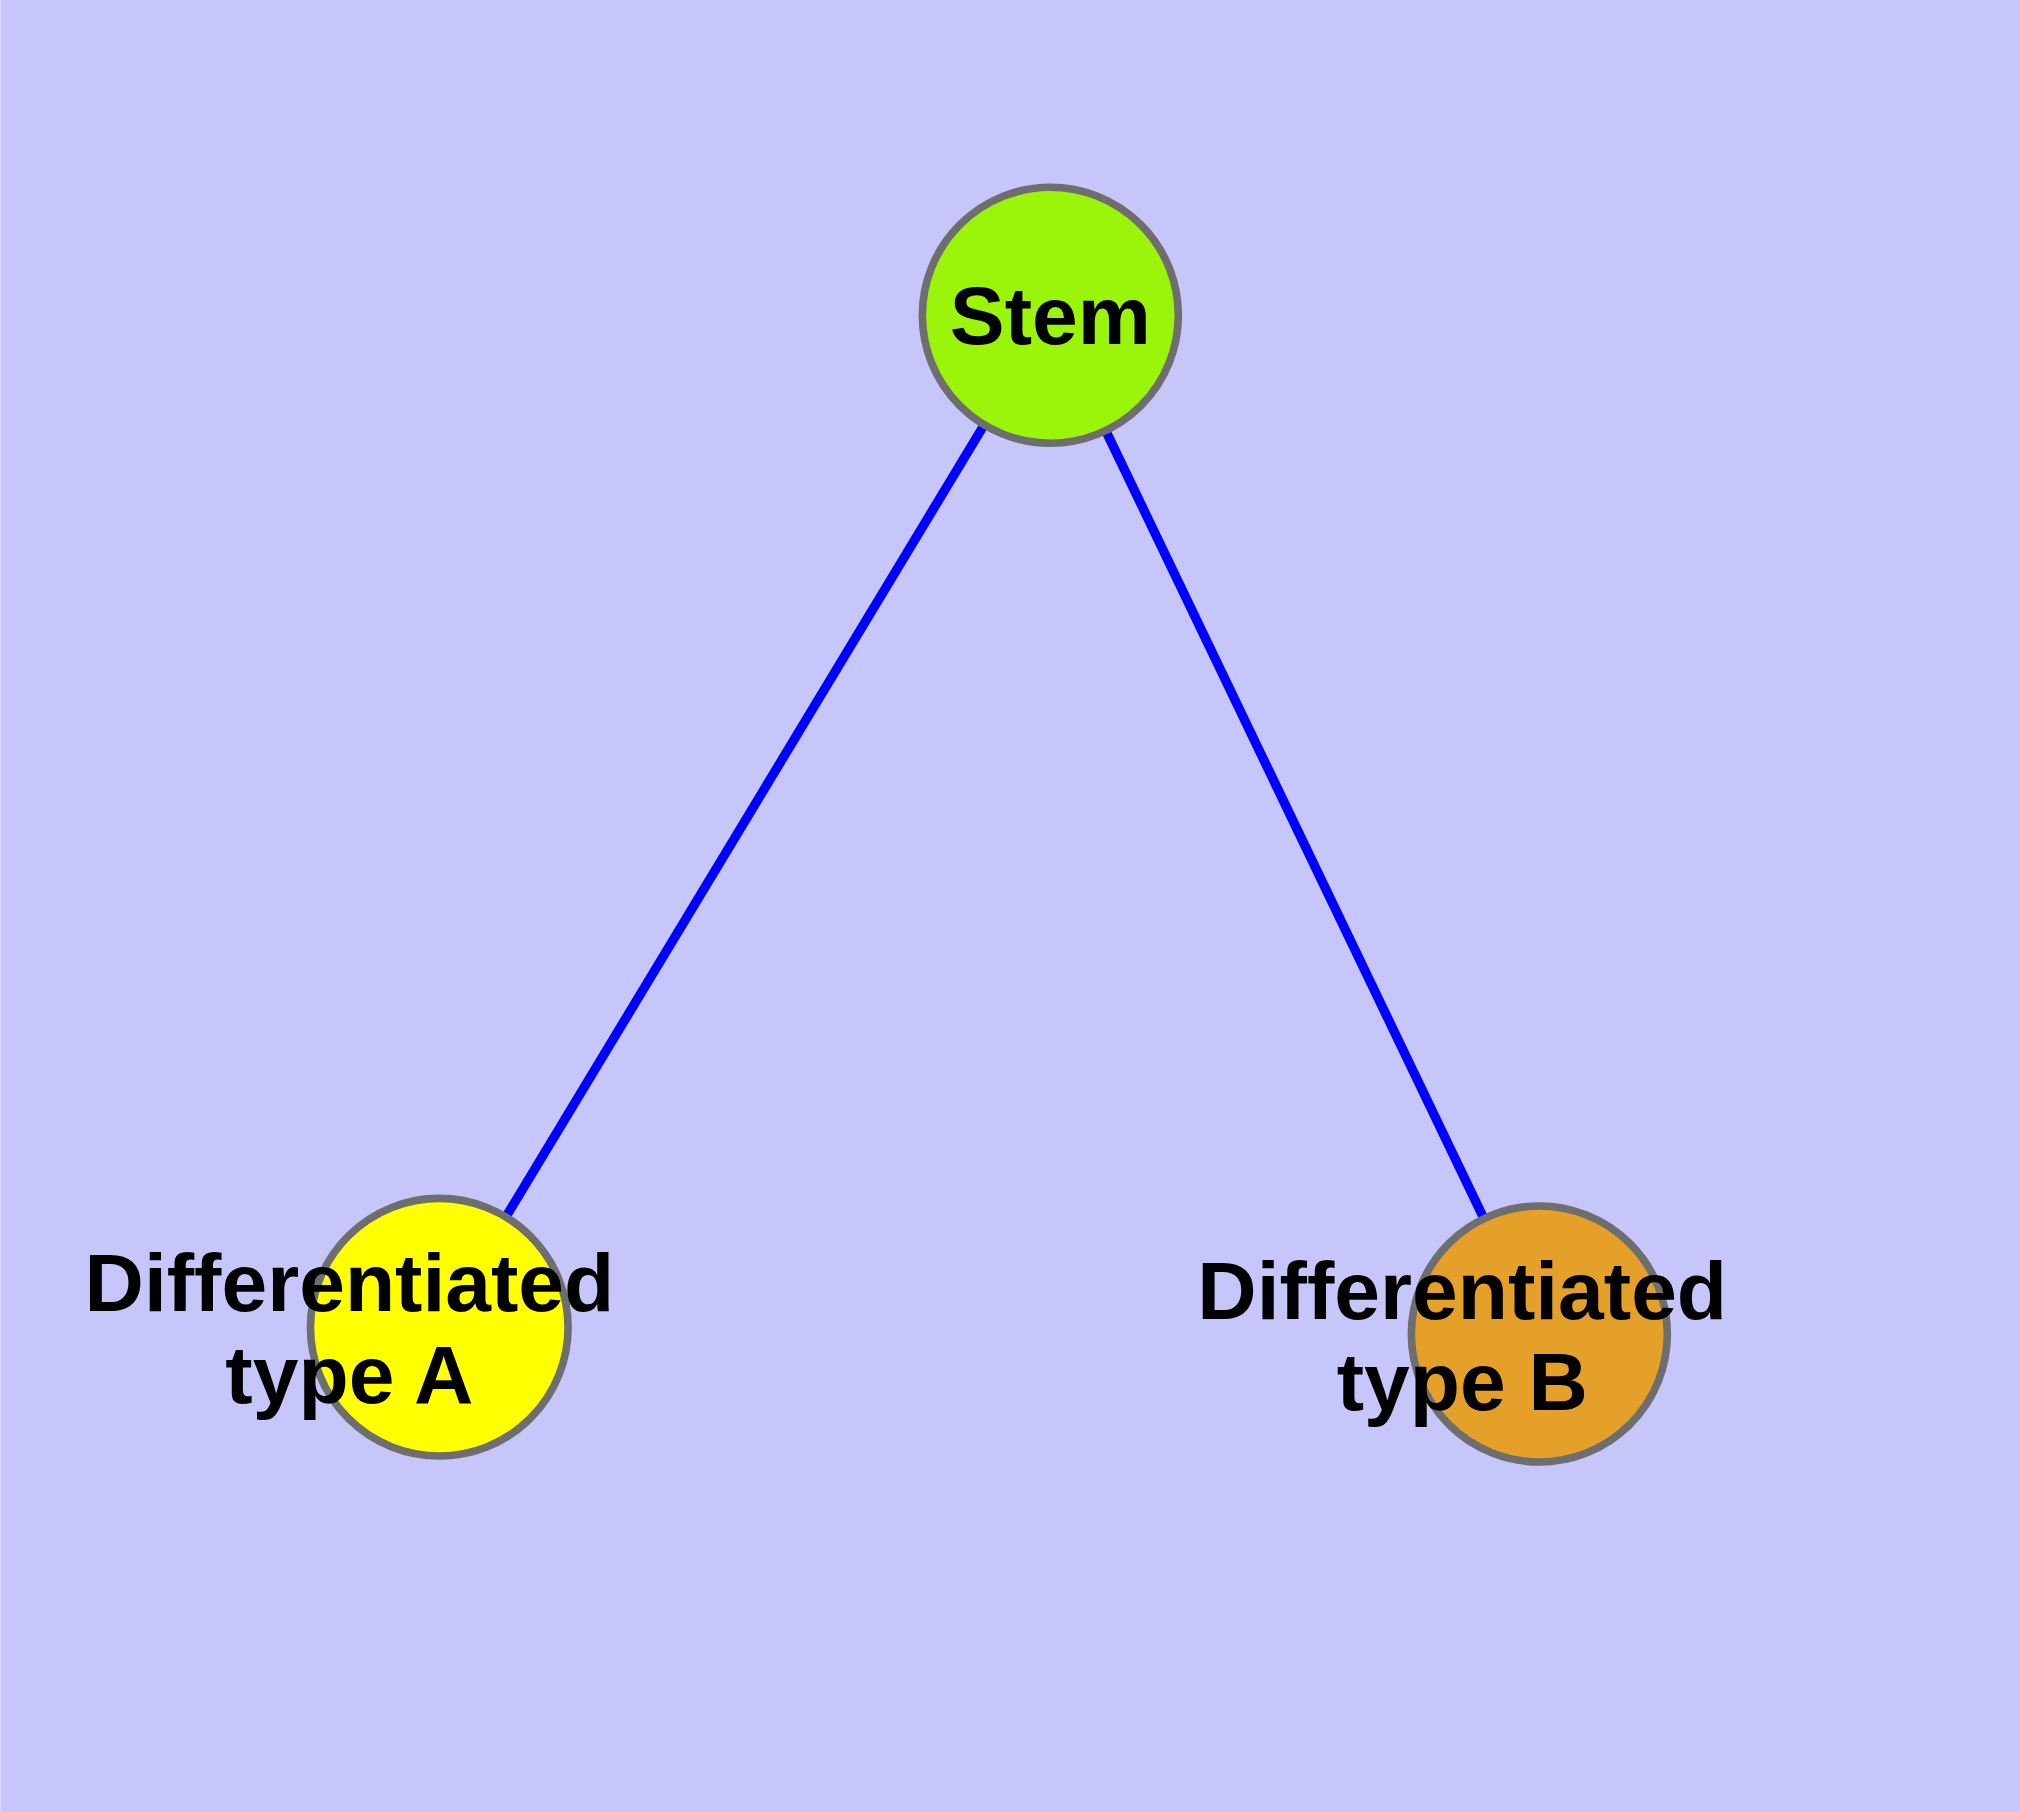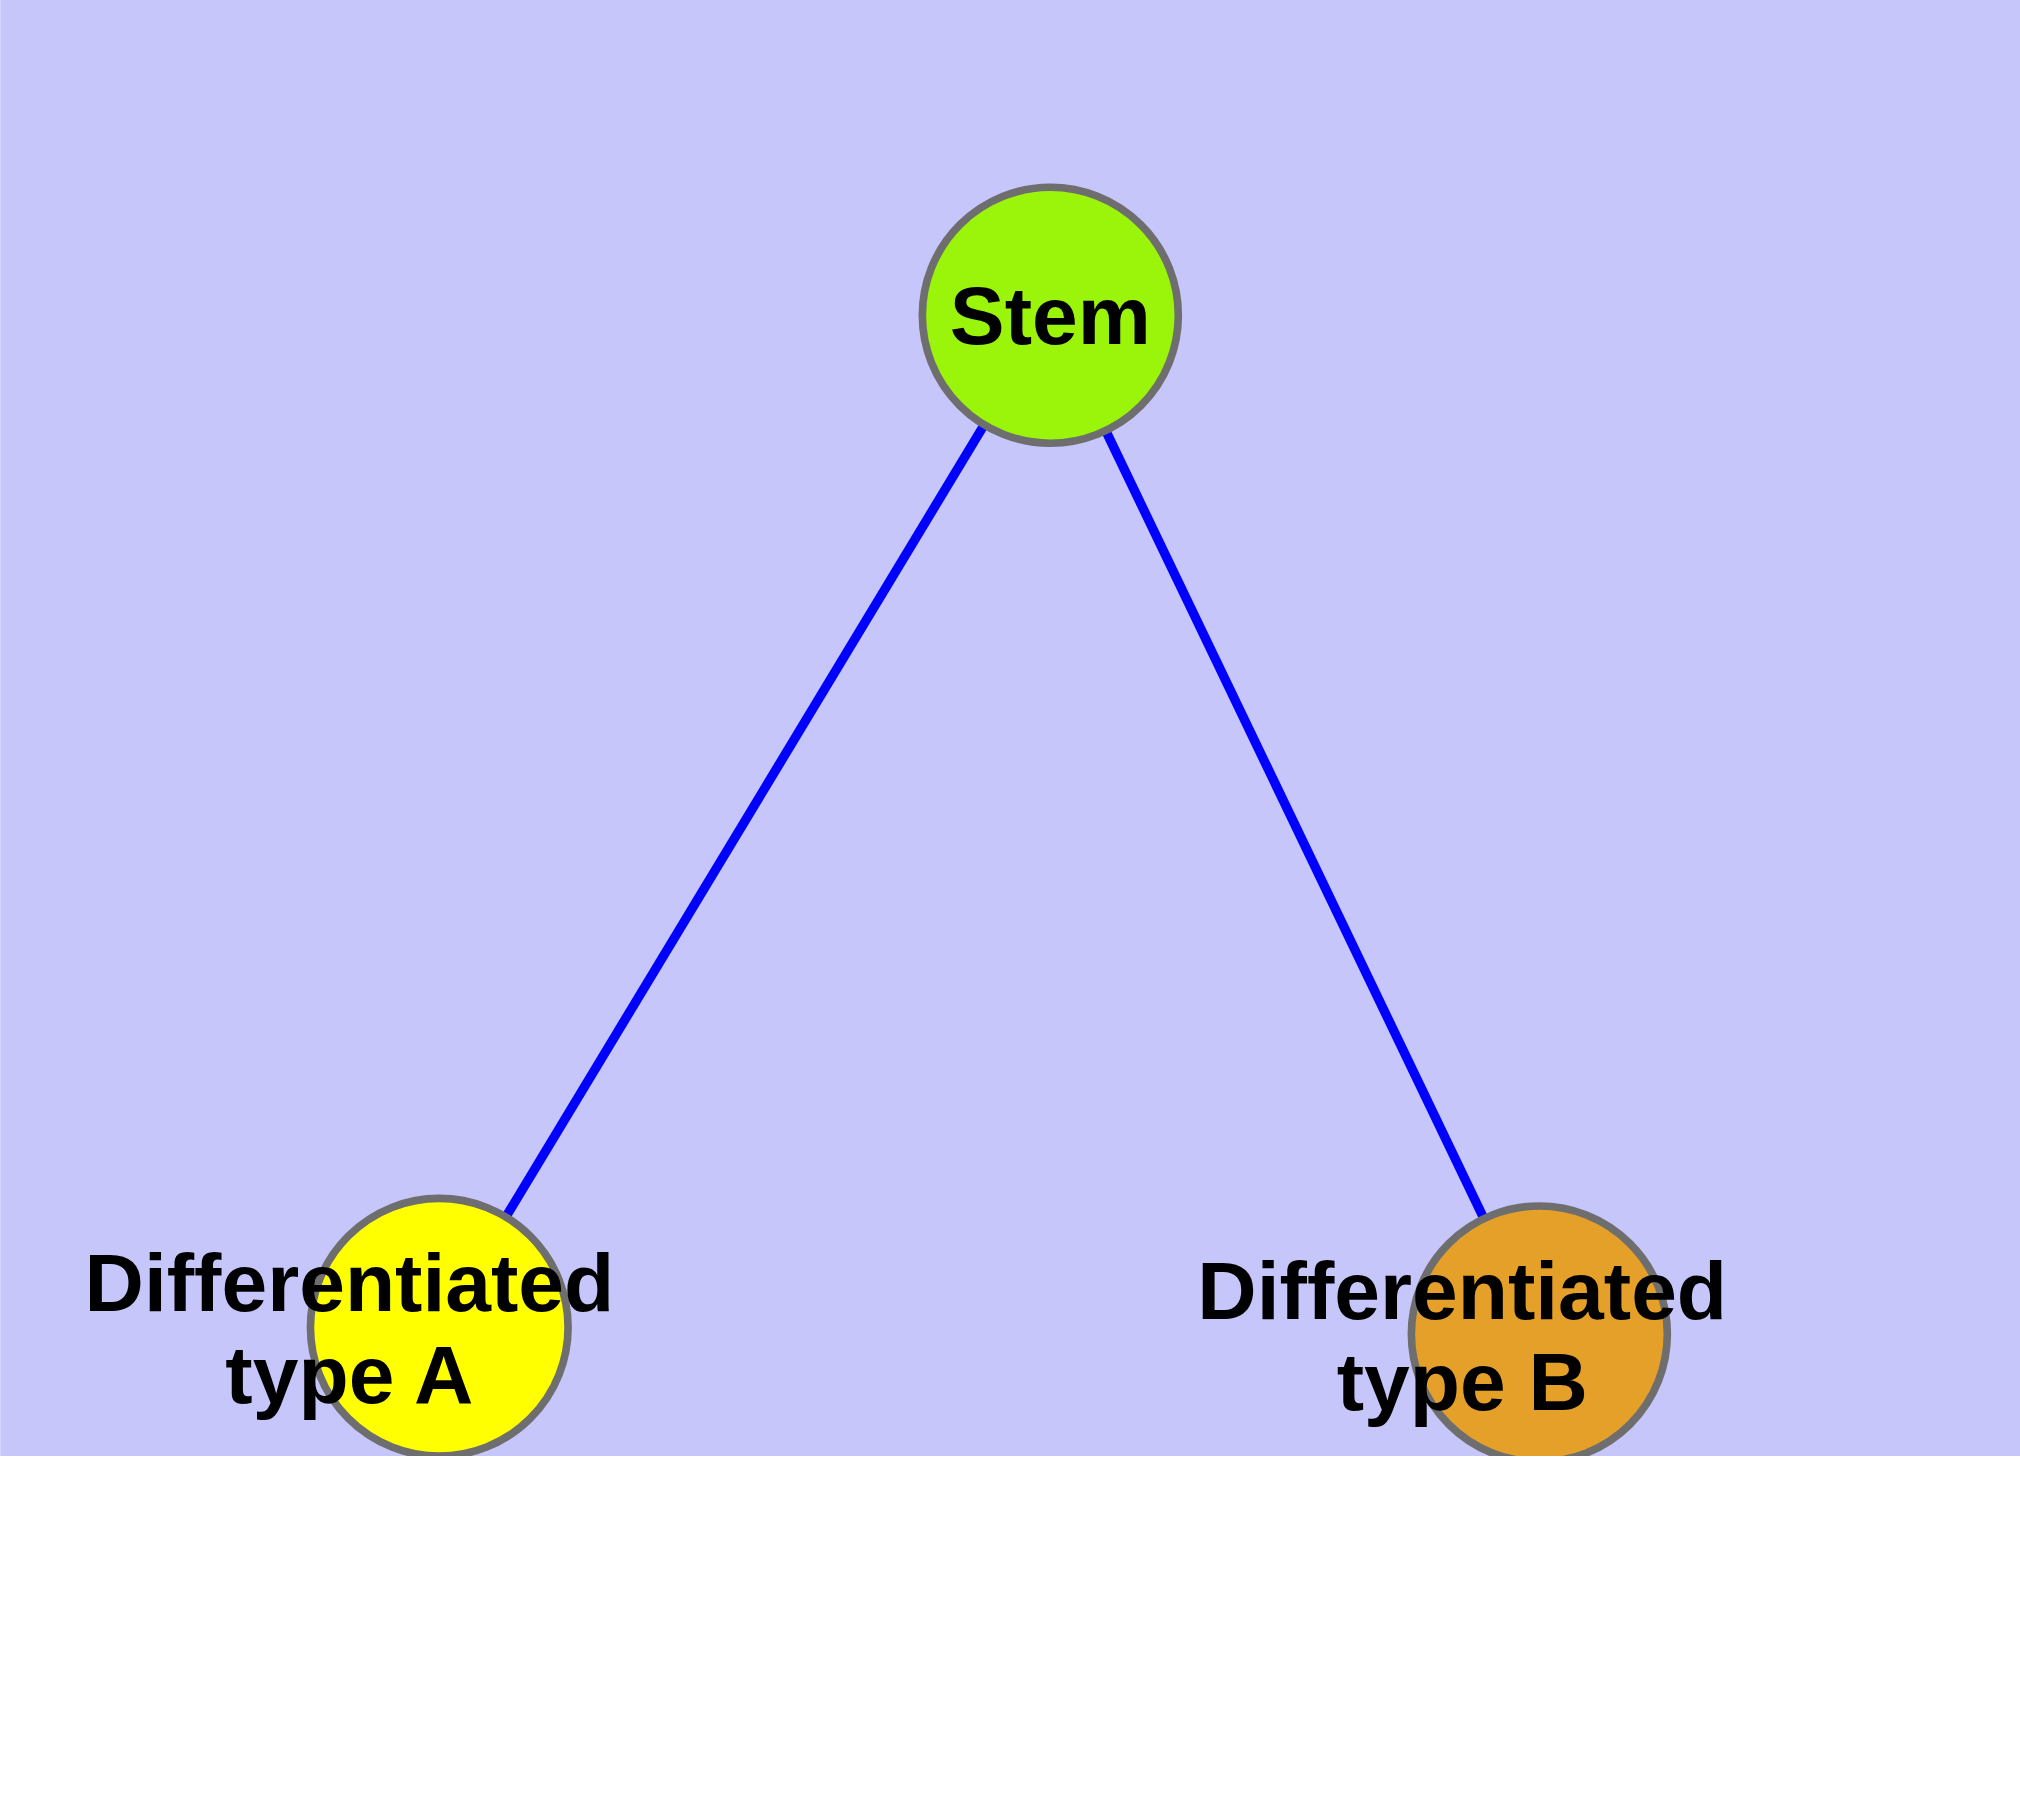--- a/index.html
+++ b/index.html
@@ -29,21 +29,21 @@
     text-anchor: middle;
     dominant-baseline: alphabetic;
   }
   .edge-line {
     stroke-linecap: butt;
   }
 </style>
 </head>
 <body>
 
-<div id="canvas" style="width: 2021px; height: 1456px;">
+<div id="canvas" style="width: 2021px; height: 1812px;">
   <svg id="graph-svg" viewBox="0 0 2384 2138" xmlns="http://www.w3.org/2000/svg" style="width: 2021px; height: 1812px;">
 
     <rect id="bg-rect" x="0" y="0" width="2384" height="2138" fill="#C6C6FB"></rect>
 
     <g id="edges-layer">
         <line x1="1161.9791188667464" y1="499.5491429585366" x2="595.5377997985776" y2="1437.594822524963" stroke="#0000FF" stroke-width="11" class="edge-line"></line>
         <line x1="1303.480562057192" y1="506.3251916685349" x2="1751.519437942808" y2="1439.674808331465" stroke="#0000FF" stroke-width="11" class="edge-line"></line>
       </g>
     <g id="nodes-layer">
         <circle cx="1239" cy="372" r="151" fill="#9BF50A" stroke="#6E6E6E" stroke-width="9"></circle>

